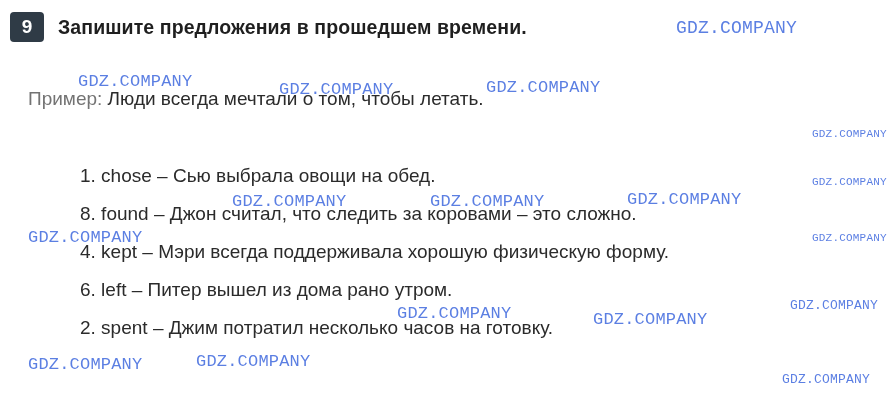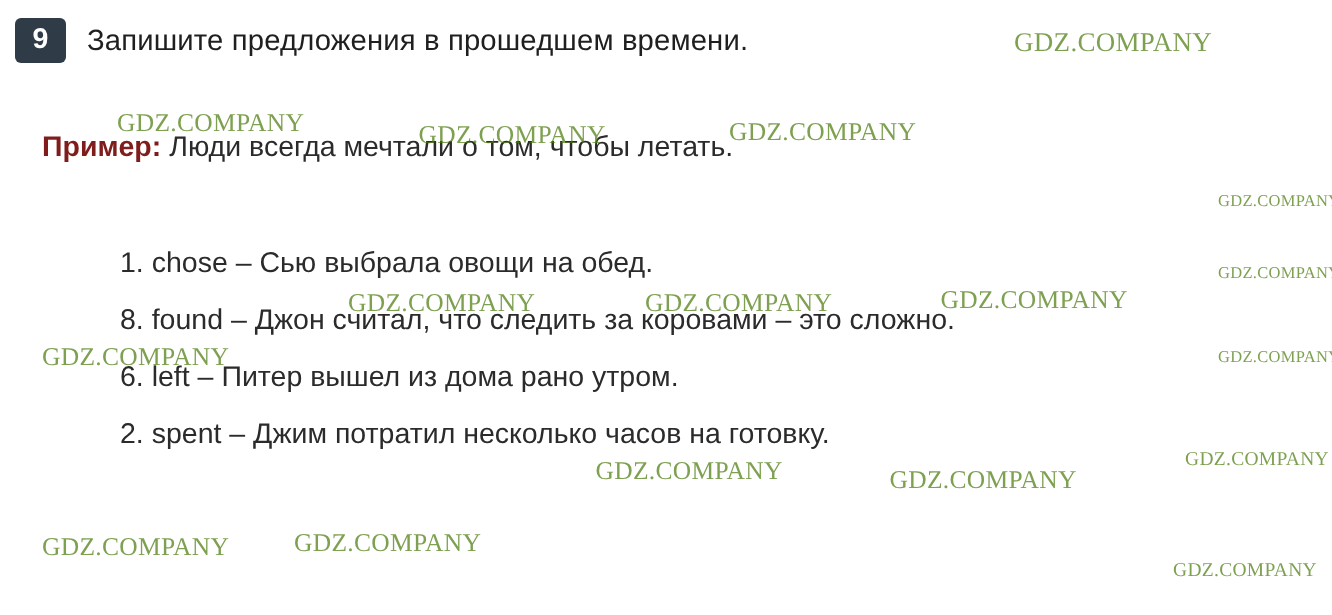--- a/index.html
+++ b/index.html
@@ -38,61 +38,61 @@
     border-radius: 4px;
     font-size: 19px;
     font-weight: bold;
     display: flex;
     align-items: center;
     justify-content: center;
     font-family: "Liberation Sans", sans-serif;
   }
   .task-title {
     font-size: 19.5px;
-    font-weight: normal;
+    font-weight: bold;
     color: #1f1f1f;
     letter-spacing: 0.1px;
     white-space: nowrap;
   }
 
   
   .example-line {
     position: absolute;
     left: 28px;
     top: 88px;
     font-size: 19px;
     color: #2b2b2b;
     white-space: nowrap;
   }
   .example-line .lbl {
-    font-weight: bold;
-    color: #7f1d1d;
+    font-weight: normal;
+    color: #737373;
   }
 
   
   .items {
     position: absolute;
     left: 80px;
     top: 166px;
     width: 800px;
   }
   .item {
     font-size: 19px;
     color: #2b2b2b;
     line-height: 1.0;
     margin-bottom: 19px;
     white-space: nowrap;
   }
 
   
   .wm {
     position: absolute;
-    color: #4d7c0f;
+    color: #1d4ed8;
     opacity: 0.72;
-    font-family: Liberation Serif, serif;
+    font-family: Liberation Mono, monospace;
     letter-spacing: 0.2px;
     white-space: nowrap;
     pointer-events: none;
     user-select: none;
   }
 </style>
 </head>
 <body>
 
 <div class="page">
@@ -103,20 +103,21 @@
   </div>
 
   <div class="example-line">
     <span class="lbl">Пример:</span>
     <span>Люди всегда мечтали о том, чтобы летать.</span>
   </div>
 
   <div class="items">
     <div class="item">1. chose – Сью выбрала овощи на обед.</div>
     <div class="item">8. found – Джон считал, что следить за коровами – это сложно.</div>
+    <div class="item">4. kept – Мэри всегда поддерживала хорошую физическую форму.</div>
     <div class="item">6. left – Питер вышел из дома рано утром.</div>
     <div class="item">2. spent – Джим потратил несколько часов на готовку.</div>
   </div>
 
   <div id="watermark-layer">
       <div class="wm" style="left: 676px; top: 18px; font-size: 18px;">GDZ.COMPANY</div>
       <div class="wm" style="left: 78px; top: 72px; font-size: 17px;">GDZ.COMPANY</div>
       <div class="wm" style="left: 279px; top: 80px; font-size: 17px;">GDZ.COMPANY</div>
       <div class="wm" style="left: 486px; top: 78px; font-size: 17px;">GDZ.COMPANY</div>
       <div class="wm" style="left: 812px; top: 128px; font-size: 11px;">GDZ.COMPANY</div>

